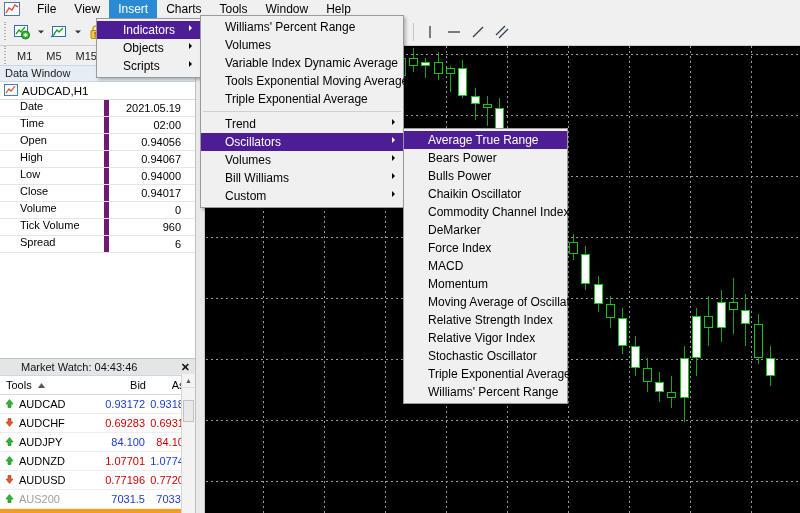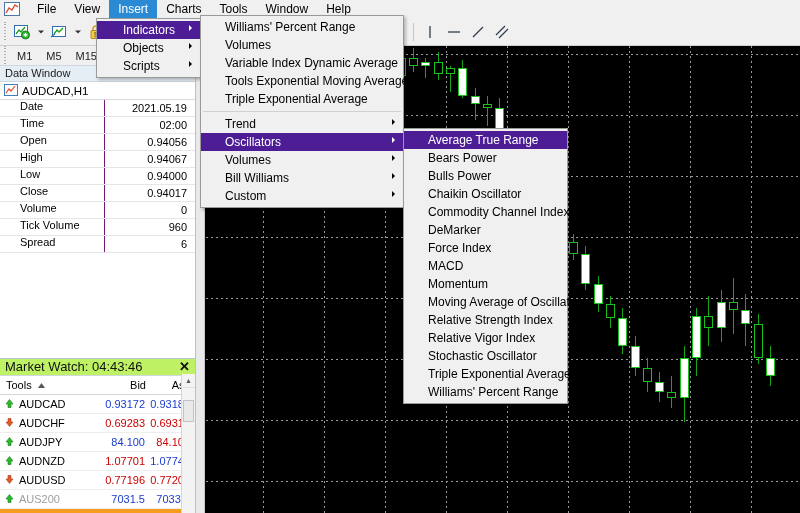--- a/index.html
+++ b/index.html
@@ -54,26 +54,26 @@
     border-top:1px solid #cfd8e0;border-bottom:1px solid #cfd8e0;
     position:relative;
   }
 
   #datawindow{position:absolute;left:0;top:65px;width:196px;height:293px;background:#fff;
     border-right:1px solid #bfbfbf;box-sizing:border-box;}
   .dw-head{display:flex;align-items:center;height:17px;border-bottom:1px solid #d9d9d9;padding-left:4px;}
   .dw-head .sym{font-size:11.5px;color:#000;margin-left:4px;}
   .dwrow{display:flex;height:16px;align-items:flex-start;border-bottom:1px solid #e6e6e6;font-size:11px;color:#000;}
   .dwrow .k{flex:0 0 104px;padding-left:20px;box-sizing:border-box;}
-  .dwrow .v{flex:1;text-align:right;padding-right:8px;border-left:1px solid #701a75;height:16px;line-height:16px;box-sizing:border-box;}
+  .dwrow .v{flex:1;text-align:right;padding-right:14px;border-left:5px solid #701a75;height:16px;line-height:16px;box-sizing:border-box;}
 
   #marketwatch{position:absolute;left:0;top:358px;width:196px;height:155px;background:#fff;
     border-right:1px solid #bfbfbf;box-sizing:border-box;}
-  .mw-title{height:16px;line-height:16px;font-size:13px;padding-left:5px;
-    background:#bef264;border-top:1px solid #b9c6d2;border-bottom:1px solid #cfd8e0;position:relative;color:#111;}
+  .mw-title{height:16px;line-height:16px;font-size:11px;padding-left:21px;
+    background:#e5e5e5;border-top:1px solid #b9c6d2;border-bottom:1px solid #cfd8e0;position:relative;color:#111;}
   .mw-title .closeb{position:absolute;right:5px;top:0;font-weight:bold;}
   .mw-cols{display:flex;height:18px;align-items:center;font-size:11px;background:#fff;
     border-bottom:1px solid #d6d6d6;color:#000;}
   .mw-cols .c-sym{flex:0 0 92px;padding-left:6px;display:flex;align-items:center;gap:5px;}
   .mw-cols .c-bid{flex:0 0 48px;text-align:right;padding-right:5px;}
   .mw-cols .c-ask{flex:1;text-align:right;padding-right:5px;}
   .mwrow{display:flex;height:18px;align-items:center;font-size:11px;border-bottom:1px solid #ededed;}
   .mwrow .c-sym{flex:0 0 92px;padding-left:5px;display:flex;align-items:center;gap:5px;color:#000;}
   .mwrow .c-bid{flex:0 0 48px;text-align:right;padding-right:5px;}
   .mwrow .c-ask{flex:1;text-align:right;padding-right:5px;}

